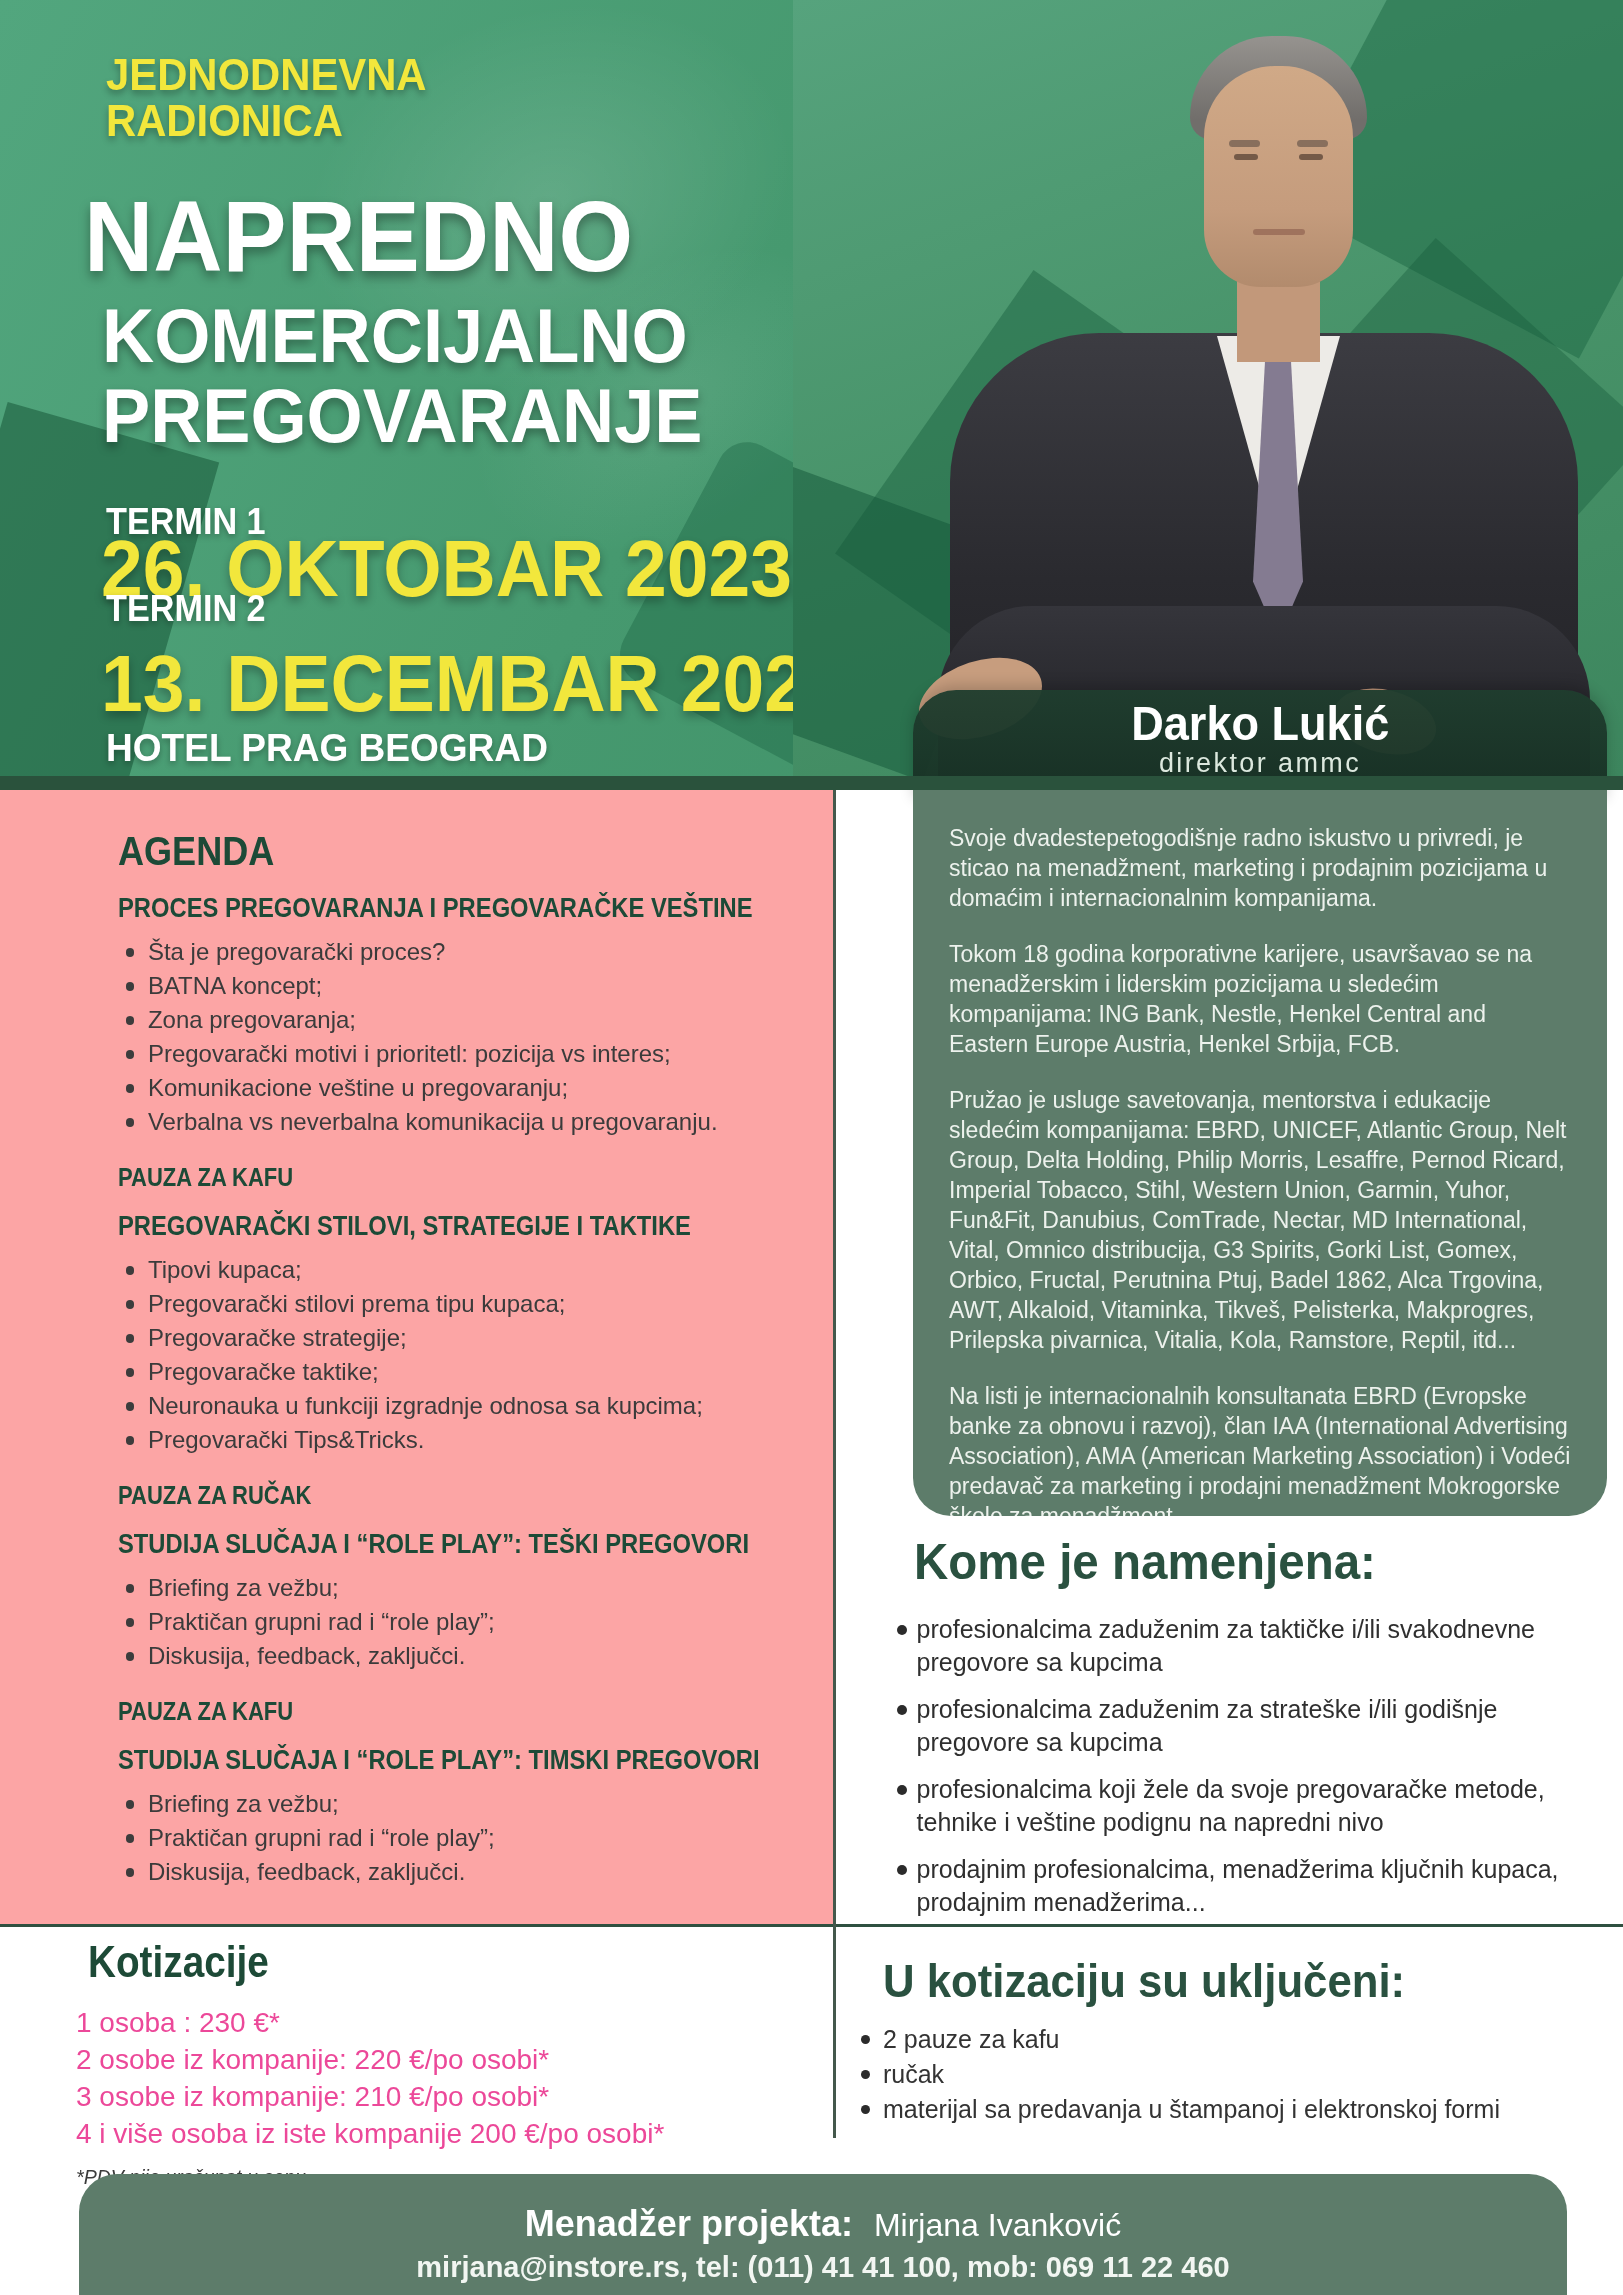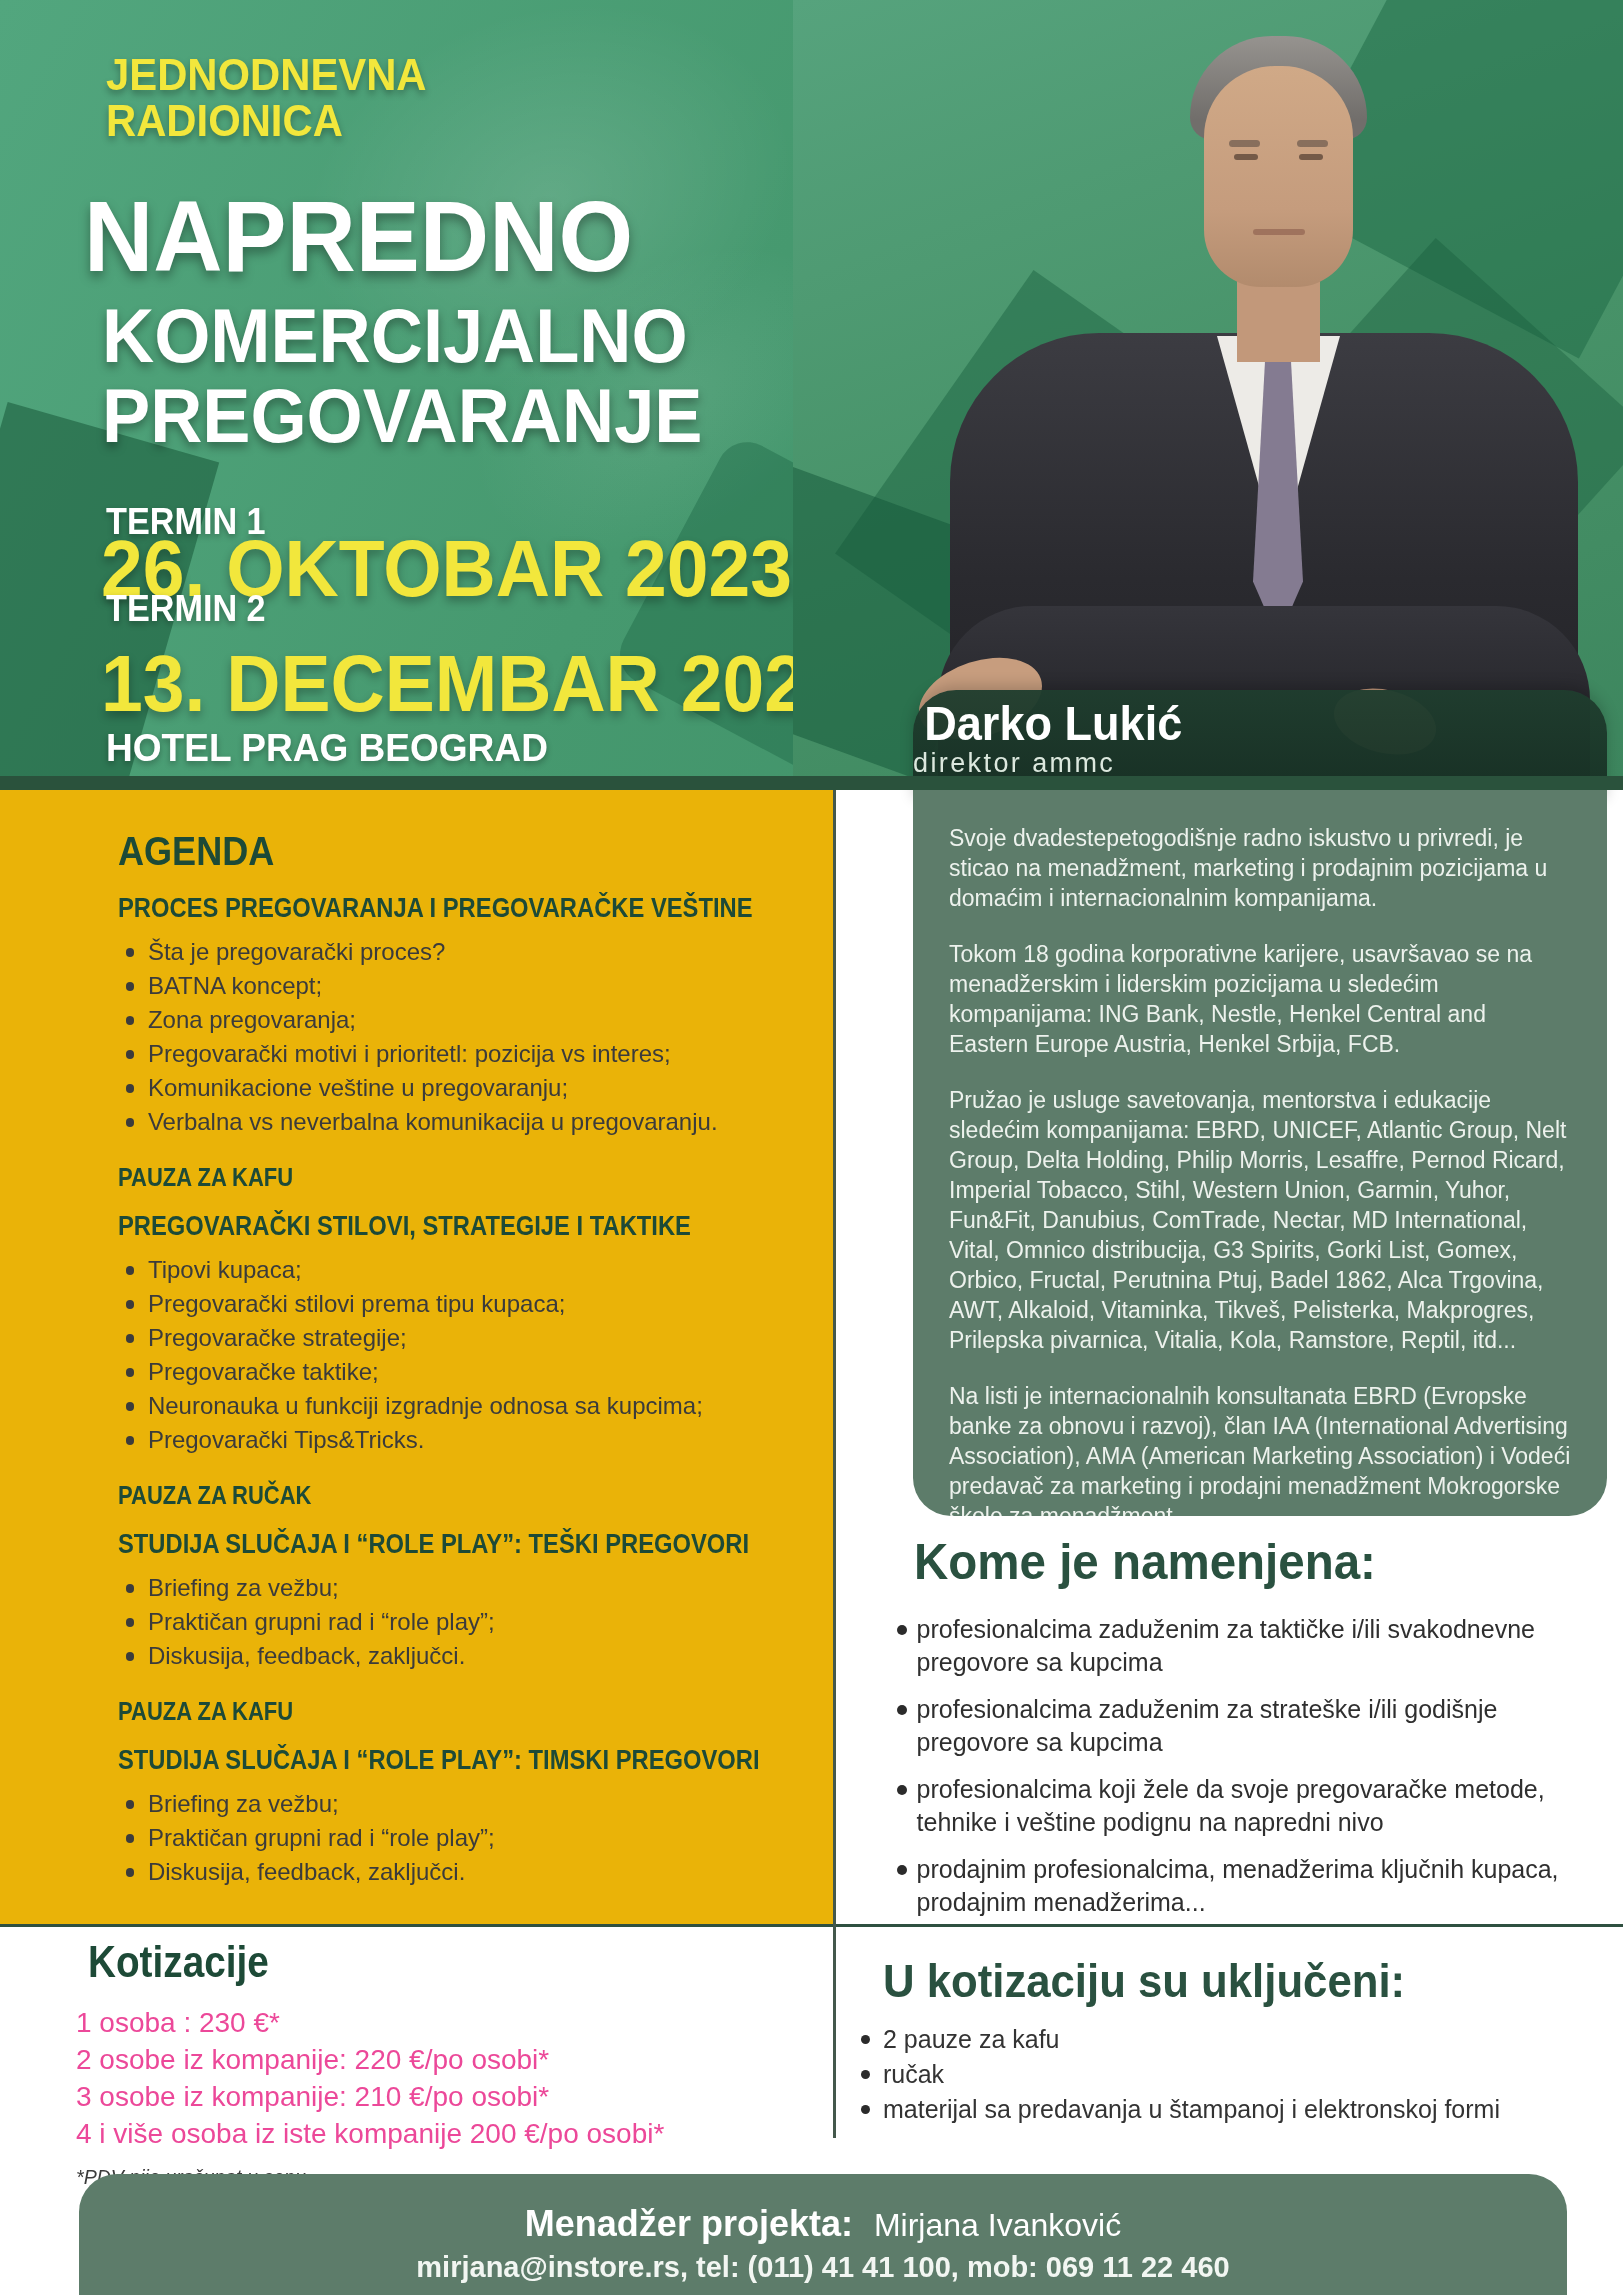--- a/index.html
+++ b/index.html
@@ -67,28 +67,28 @@
   .armband{position:absolute;left:145px;top:606px;width:652px;height:170px;
            background:linear-gradient(180deg,#35353b 0%,#1f1f24 100%);border-radius:94px 94px 0 0;}
   .hand1{position:absolute;left:124px;top:661px;width:127px;height:75px;background:#c79d7e;
          border-radius:50%;transform:rotate(-18deg);}
   .hand2{position:absolute;left:540px;top:690px;width:104px;height:63px;background:#bf9578;
          border-radius:50%;transform:rotate(14deg);}
 
   
   .plate{left:913px;top:690px;width:694px;height:112px;
          background:linear-gradient(180deg,rgba(31,61,46,.96) 0%,rgba(23,48,36,.96) 100%);
-         border-radius:43px 43px 0 0;padding-top:7.9px;
+         border-radius:43px 43px 0 0;text-align:center;padding-top:7.9px;
          box-shadow:0 -4.7px 14px rgba(0,0,0,.18);}
   .spk-name{color:#ffffff;font-weight:bold;font-size:49px;line-height:50px;}
   .spk-role{color:#dce8de;font-size:27px;line-height:30px;letter-spacing:2.4px;}
   .strip{left:0;top:776px;width:1623px;height:14px;background:#2a523c;}
 
   
-  .agenda-panel{left:0;top:790px;width:835px;height:1134px;background:#eab308;
+  .agenda-panel{left:0;top:790px;width:835px;height:1134px;background:#fca5a5;
                 padding:39px 43px 0 118px;color:#3c3c3c;}
   .agenda-h{color:#1d4a37;font-weight:bold;font-size:41px;line-height:44px;margin-bottom:12.6px;}
   .subhead{color:#1d4a37;font-weight:bold;font-size:27px;line-height:31px;margin:20.4px 0 11px 0;}
   .pause{color:#1d4a37;font-weight:bold;font-size:25px;line-height:28px;margin:23.6px 0 12.6px 0;}
   .bitem{display:flex;font-size:24px;line-height:34px;color:#3b3b3b;}
   .bitem .dot{flex:none;width:8.6px;height:8.6px;border-radius:50%;background:#3c3c3c;margin:12.6px 13.4px 0 7.9px;}
 
   
   .fees{left:0;top:1927px;width:835px;padding:11px 31px 0 76px;color:#333;}
   .fees-h{color:#1d4a37;font-weight:bold;font-size:44px;line-height:47px;margin-bottom:19px;margin-left:11.8px;}

